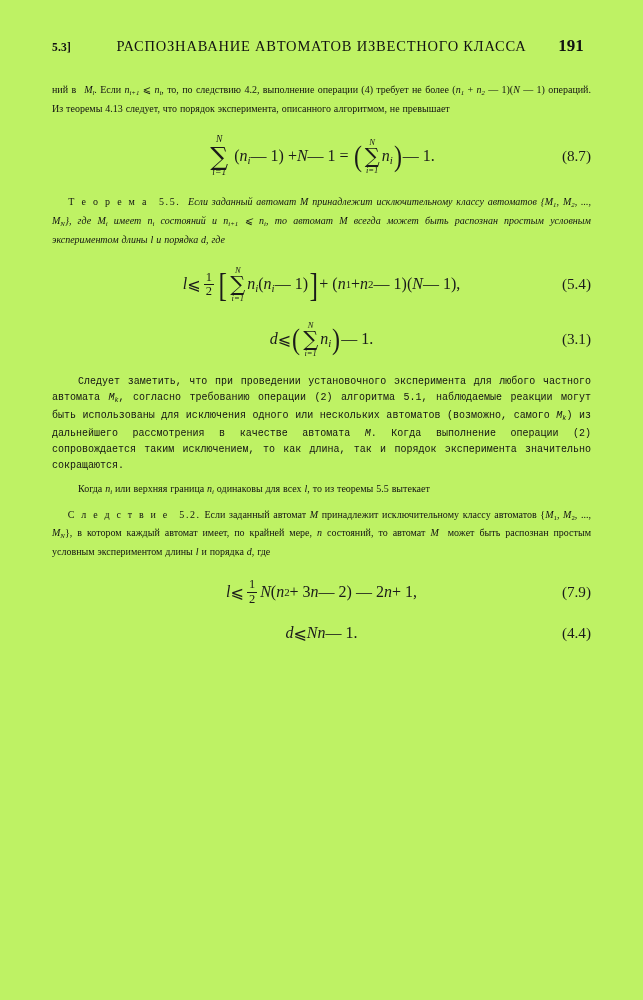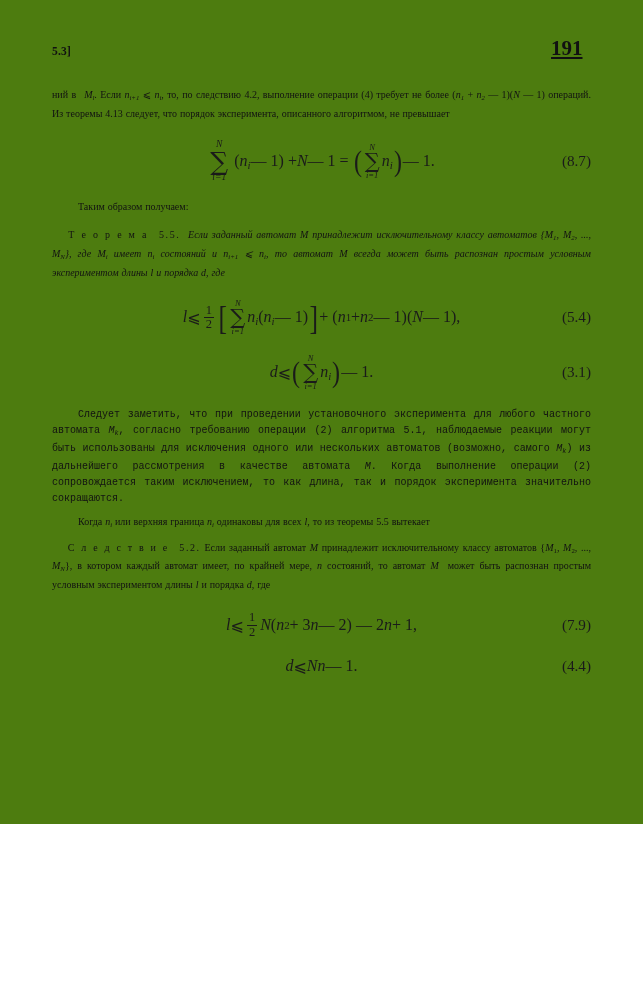--- a/index.html
+++ b/index.html
@@ -11,24 +11,24 @@
     width: 643px;
     height: 1000px;
     font-family: "Liberation Serif", serif;
     color: #1a1a1a;
     position: relative;
     overflow: hidden;
   }
   .page {
     position: relative;
     width: 643px;
-    height: 824px;
+    height: 1000px;
     padding: 0;
     box-sizing: border-box;
-    background: #4d7c0f;
+    background: #bef264;
   }
   .content {
     position: absolute;
     left: 52px;
     right: 52px;
     top: 36px;
   }
 
   
   .header {
@@ -47,26 +47,25 @@
     width: 40px;
   }
   .header .title {
     flex: 1;
     text-align: center;
     font-size: 14.5px;
     letter-spacing: 0.8px;
     color: #111;
   }
   .header .pageno {
-    font-size: 21px;
+    font-size: 17px;
     font-weight: bold;
     width: 40px;
-    text-align: left;
+    text-align: center;
     color: #111;
-    text-decoration: underline;
   }
 
   
   p.par {
     margin: 0 0 0 0;
     font-size: 10px;
     line-height: 16px;
     text-align: justify;
     text-justify: inter-word;
     color: #121212;
@@ -157,20 +156,21 @@
   .sp2 { display: inline-block; width: 8px; }
 </style>
 </head>
 <body>
 
 <div class="page">
   <div class="content">
 
     <div class="header">
       <span class="sec">5.3]</span>
+      <span class="title">РАСПОЗНАВАНИЕ АВТОМАТОВ ИЗВЕСТНОГО КЛАССА</span>
       <span class="pageno">191</span>
     </div>
 
     <p class="par">
       ний в<span class="sp2"></span><span class="mi">M<sub>l</sub></span>. Если <span class="mi">n<sub>i+1</sub></span> ⩽ <span class="mi">n<sub>i</sub></span>, то, по следствию 4.2<span class="mi">,</span> выполнение
       операции (4) требует не более (<span class="mi">n</span><sub class="mi">1</sub> + <span class="mi">n</span><sub class="mi">2</sub> — 1)(<span class="mi">N</span> — 1) операций.
       Из теоремы 4.13 следует, что порядок эксперимента, описанного алгоритмом, не превышает
     </p>
 
     <div class="eqrow">
@@ -185,21 +185,20 @@
         <span class="sum small">
             <span class="lim">N</span>
             <span class="sig">∑</span>
             <span class="lim">i=1</span>
           </span>
         <span class="mi">n<sub>i</sub></span><span class="big-paren">)</span> — 1.
       </span>
       <span class="eqno">(8.7)</span>
     </div>
 
-    <p class="par indent gap-s">Таким образом получаем:</p>
 
     <p class="par gap-s">
       <span class="theorem-lead">&nbsp;&nbsp;&nbsp;Т е о р е м а&nbsp; 5.5.</span>
       <i>&nbsp;Если заданный автомат <span class="mi">M</span> принадлежит исключительному классу автоматов {<span class="mi">M</span><sub>1</sub>,
       <span class="mi">M</span><sub>2</sub>, ..., <span class="mi">M<sub>N</sub></span>}, где <span class="mi">M<sub>i</sub></span> имеет <span class="mi">n<sub>i</sub></span> состояний и <span class="mi">n<sub>i+1</sub></span> ⩽ <span class="mi">n<sub>i</sub></span>,
       то автомат <span class="mi">M</span> всегда может быть распознан простым условным экспериментом длины <span class="mi">l</span> и порядка <span class="mi">d</span>, где</i>
     </p>
 
     <div class="eqrow">
       <span class="eqbody">

